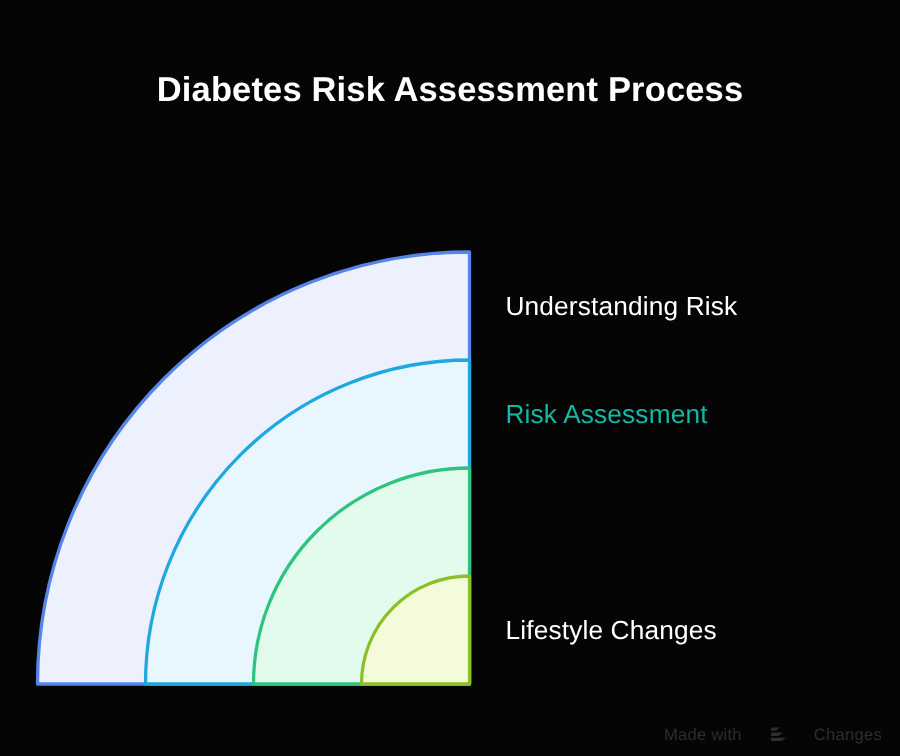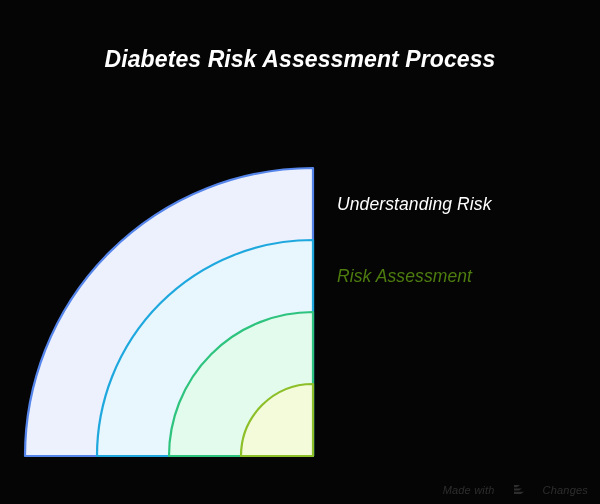--- a/index.html
+++ b/index.html
@@ -74,40 +74,41 @@
     display: inline-block;
     width: 12px;
     height: 12px;
     position: relative;
     top: 0px;
   }
 </style>
 </head>
 <body>
 
-<div id="canvas" style="background: rgb(5, 5, 5); font-style: italic;">
+<div id="canvas" style="background: rgb(5, 5, 5);">
 
   <div id="title" style="color: rgb(255, 255, 255);">Diabetes Risk Assessment Process</div>
 
   <svg id="diagram-svg" viewBox="0 0 600 504">
 
     <path id="arc-path-0" d="M 313 456 L 25 456 A 288 288 0 0 1 313 168 Z" fill="#ecf1fd" stroke="#5585ea" stroke-width="2.2" stroke-linejoin="round"></path>
 
     <path id="arc-path-1" d="M 313 456 L 97 456 A 216 216 0 0 1 313 240 Z" fill="#e7f7fd" stroke="#1fa8de" stroke-width="2.2" stroke-linejoin="round"></path>
 
     <path id="arc-path-2" d="M 313 456 L 169 456 A 144 144 0 0 1 313 312 Z" fill="#e3fbec" stroke="#2ec37e" stroke-width="2.2" stroke-linejoin="round"></path>
 
     <path id="arc-path-3" d="M 313 456 L 241 456 A 72 72 0 0 1 313 384 Z" fill="#f4fbdb" stroke="#8dbf28" stroke-width="2.2" stroke-linejoin="round"></path>
   </svg>
 
   <div class="stage-label" id="label-0" style="top: 196px; color: rgb(255, 255, 255); text-align: right;">Understanding Risk</div>
 
-  <div class="stage-label" id="label-1" style="top: 268px; color: #4d7c0f; text-align: center;">Risk Assessment</div>
+  <div class="stage-label" id="label-1" style="top: 268px; color: #14b8a6; text-align: center;">Risk Assessment</div>
 
 
+  <div class="stage-label" id="label-3" style="top: 412px; color: rgb(255, 255, 255);">Lifestyle Changes</div>
 
   <div id="watermark" style="color: rgb(46, 46, 46);">
     <span class="wm-text">Made with</span>
     <span class="wm-logo">
       <svg viewBox="0 0 12 12" width="12" height="12" aria-hidden="true">
         <path d="M1 1 L7 1 L4 3.2 L1 3.2 Z" fill="#2e2e2e"></path>
         <path d="M1 4.4 L9 4.4 L6 6.6 L1 6.6 Z" fill="#2e2e2e"></path>
         <path d="M1 7.8 L11 7.8 L8 10 L1 10 Z" fill="#2e2e2e"></path>
       </svg>
     </span>

